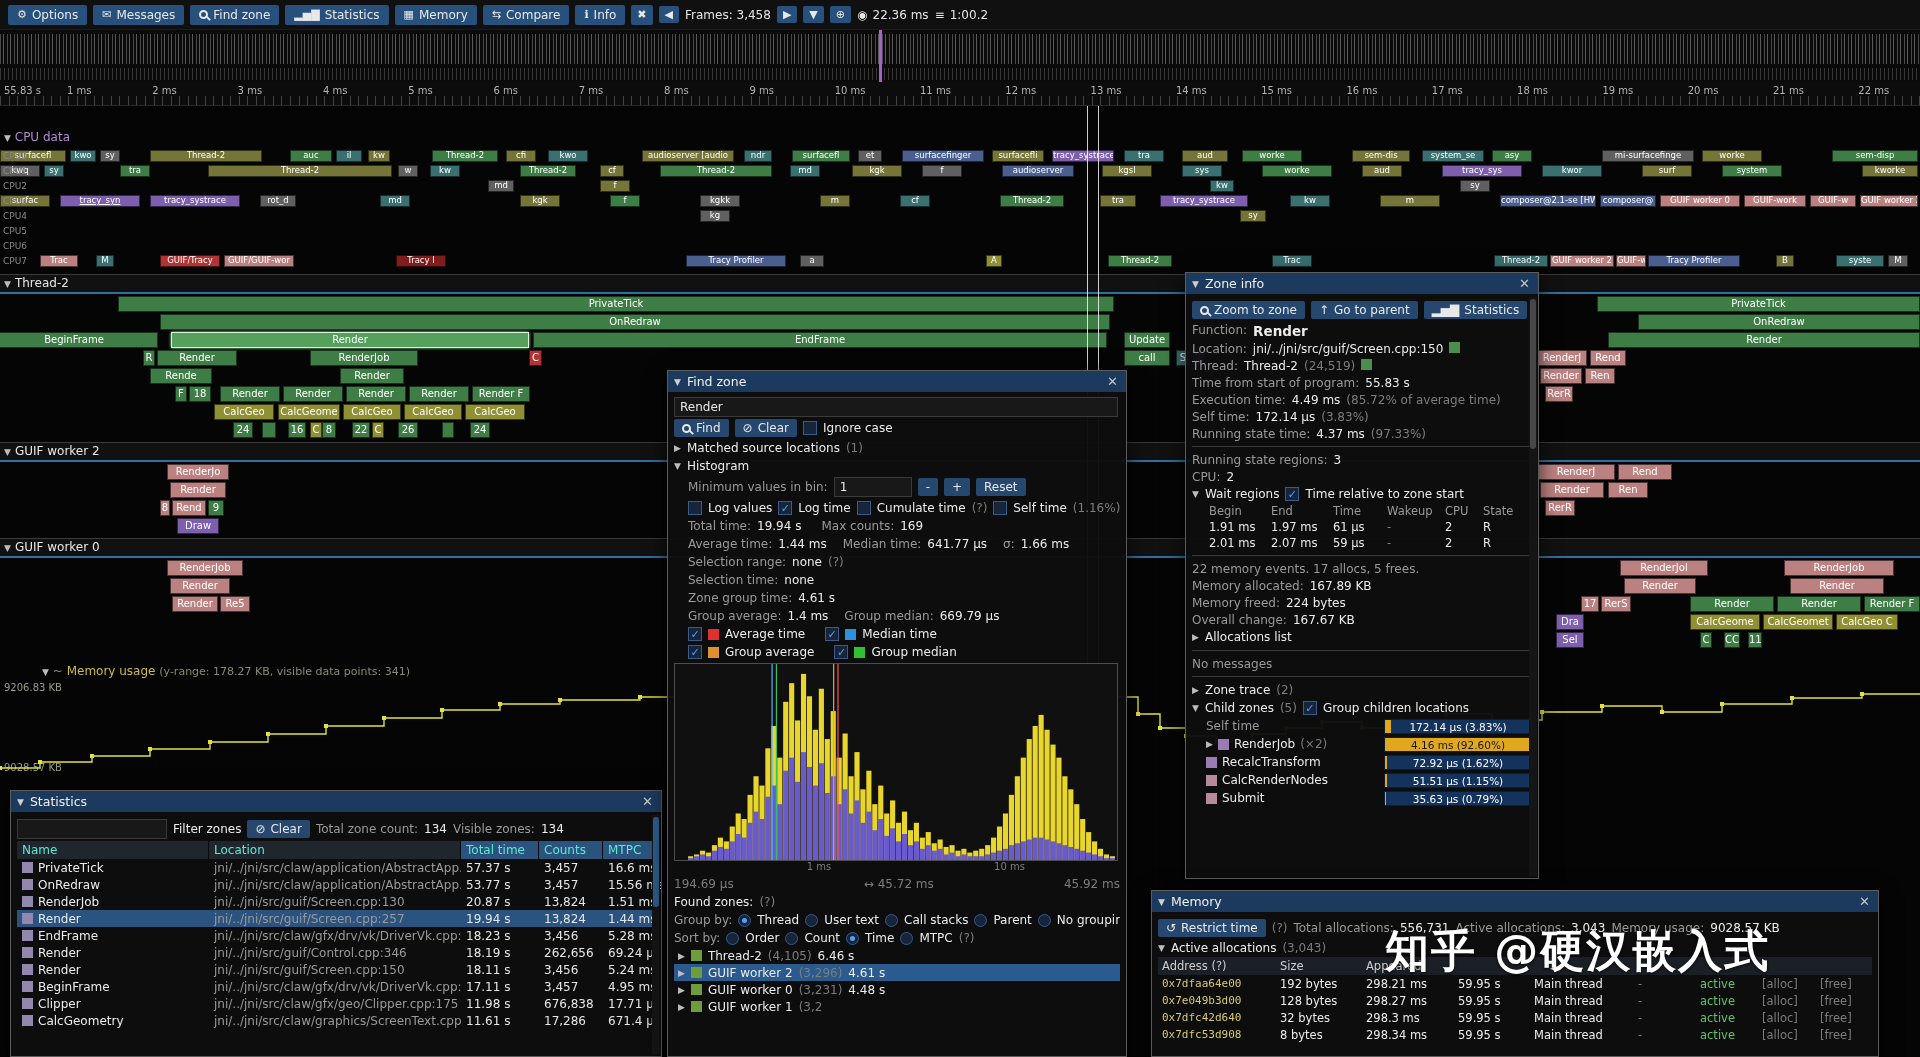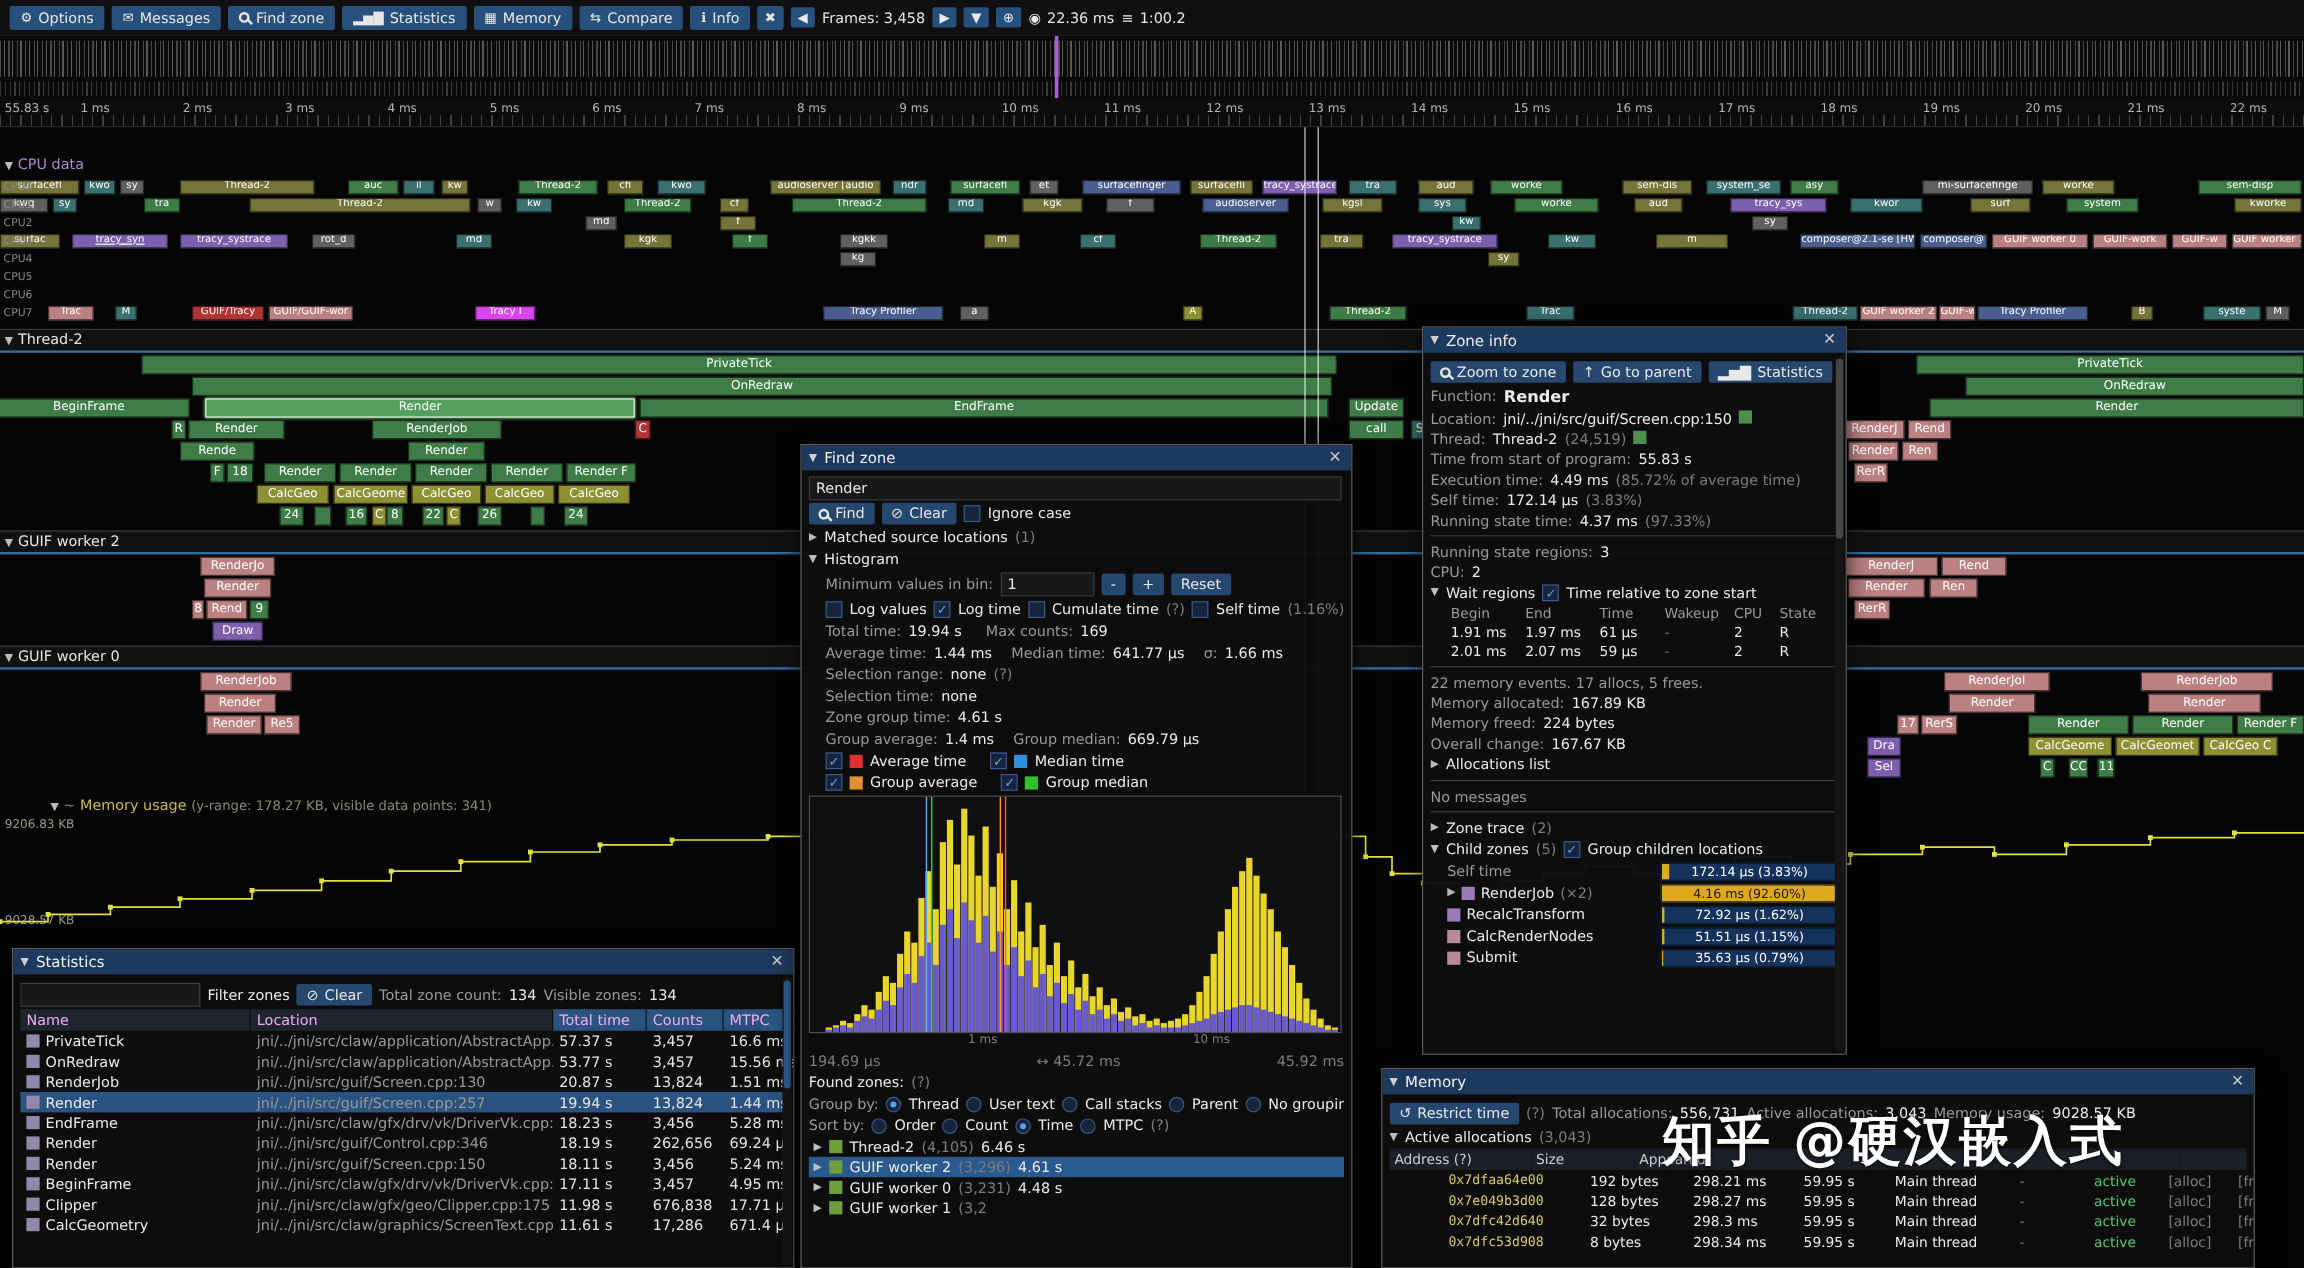--- a/index.html
+++ b/index.html
@@ -73,21 +73,21 @@
   .radio.on::after { content:""; position:absolute; left:3px; top:3px; width:5px; height:5px; border-radius:50%; background:#5aa0f0; }
   .sq { width:11px; height:11px; display:inline-block; flex:none; }
   input.txt { background:#181818; border:1px solid #3a3a3a; color:#e8e8e8; font-size:12px; padding:2px 5px;
               font-family:inherit; outline:none; }
   .tri-inline { font-size:9px; color:#bdbdbd; }
   .scrollbar { position:absolute; right:1px; width:8px; background:#151515; }
   .scroll-thumb { position:absolute; left:1px; width:6px; background:#474747; border-radius:3px; }
 
   
   .stat-grid { display:grid; grid-template-columns:192px 252px 78px 64px 58px; font-size:12px; }
-  .stat-grid .hc { background:#20262e; color:#f0abfc; padding:2px 5px; border-right:1px solid #0a0a0a; overflow:hidden; white-space:nowrap; }
+  .stat-grid .hc { background:#20262e; color:#5eead4; padding:2px 5px; border-right:1px solid #0a0a0a; overflow:hidden; white-space:nowrap; }
   .stat-grid .hc.sorted { background:#2a537e; }
   .stat-row { display:grid; grid-template-columns:192px 252px 78px 64px 58px; font-size:12px; cursor:pointer; }
   .stat-row.sel { background:#2a5380; }
   .stat-row > div { padding:1.5px 5px; overflow:hidden; white-space:nowrap; }
   .stat-row .nm { display:flex; gap:5px; align-items:center; color:#ececec; }
   .stat-row .lc { color:#9a9a9a; }
   .stat-row .num { text-align:left; color:#e6e6e6; }
 
   
   .fz-groups .grow { display:flex; gap:6px; align-items:center; padding:1.5px 4px; cursor:pointer; white-space:nowrap; }
@@ -100,21 +100,21 @@
   .wait-grid div { padding:1px 3px; }
   .cz-row { display:flex; align-items:center; gap:5px; padding:1.5px 0; font-size:12px; }
   .cz-bar { margin-left:auto; position:relative; width:148px; height:15px; background:#14335c; border:1px solid #0b1c33; overflow:hidden; }
   .cz-fill { position:absolute; left:0; top:0; bottom:0; background:#dfa81f; }
   .cz-text { position:absolute; inset:0; text-align:center; font-size:10.5px; line-height:14px; color:#ffffff; }
   .cz-text.dark { color:#151515; }
 
   
   .mem-grid { display:grid; grid-template-columns:118px 86px 92px 76px 104px 62px 62px 58px 56px; font-size:11.5px; }
   .mem-grid .hc { color:#cfcfcf; padding:2px 4px; background:#1b1f26; overflow:hidden; white-space:nowrap; }
-  .mem-row { display:grid; grid-template-columns:118px 86px 92px 76px 104px 62px 62px 58px 56px; font-size:11.5px; cursor:pointer;margin-left:45px; }
+  .mem-row { display:grid; grid-template-columns:118px 86px 92px 76px 104px 62px 62px 58px 56px; font-size:11.5px; cursor:pointer; }
   .mem-row > div { padding:1.5px 4px; overflow:hidden; white-space:nowrap; }
   .addr { color:#d8cc6a; font-family:"DejaVu Sans Mono","Liberation Mono",monospace; font-size:11px; }
   .active-green { color:#58c86a; }
 
   .watermark { position:absolute; left:1385px; top:922px; font-size:44px; font-weight:700; color:#ffffff;
                text-shadow:0 1px 3px rgba(0,0,0,.8); z-index:60; letter-spacing:2px; white-space:nowrap; }
 </style>
 </head>
 <body>
 
@@ -273,21 +273,21 @@
         <span class="cpu-row-label" style="top: 211px;">CPU4</span>
         <div class="zone cpu" style="left: 700px; width: 30px; top: 210px; background: rgb(96, 96, 96);">kg</div>
         <div class="zone cpu" style="left: 1240px; width: 26px; top: 210px; background: rgb(117, 117, 58);">sy</div>
         <span class="cpu-row-label" style="top: 226px;">CPU5</span>
         <span class="cpu-row-label" style="top: 241px;">CPU6</span>
         <span class="cpu-row-label" style="top: 256px;">CPU7</span>
         <div class="zone cpu" style="left: 40px; width: 38px; top: 255px; background: rgb(187, 129, 129);">Trac</div>
         <div class="zone cpu" style="left: 96px; width: 18px; top: 255px; background: rgb(58, 112, 112);">M</div>
         <div class="zone cpu" style="left: 160px; width: 60px; top: 255px; background: rgb(176, 52, 52);">GUIF/Tracy</div>
         <div class="zone cpu" style="left: 224px; width: 70px; top: 255px; background: rgb(187, 129, 129);">GUIF/GUIF-wor</div>
-        <div class="zone cpu" style="left: 396px; width: 50px; top: 255px; background: #d946ef;">Tracy I</div>
+        <div class="zone cpu" style="left: 396px; width: 50px; top: 255px; background: #7f1d1d;">Tracy I</div>
         <div class="zone cpu" style="left: 686px; width: 100px; top: 255px; background: rgb(74, 95, 143);">Tracy Profiler</div>
         <div class="zone cpu" style="left: 800px; width: 24px; top: 255px; background: rgb(96, 96, 96);">a</div>
         <div class="zone cpu" style="left: 986px; width: 16px; top: 255px; background: rgb(143, 143, 51);">A</div>
         <div class="zone cpu" style="left: 1108px; width: 64px; top: 255px; background: rgb(63, 125, 70);">Thread-2</div>
         <div class="zone cpu" style="left: 1272px; width: 40px; top: 255px; background: rgb(58, 112, 112);">Trac</div>
         <div class="zone cpu" style="left: 1494px; width: 54px; top: 255px; background: rgb(58, 112, 112);">Thread-2</div>
         <div class="zone cpu" style="left: 1550px; width: 64px; top: 255px; background: rgb(187, 129, 129);">GUIF worker 2</div>
         <div class="zone cpu" style="left: 1616px; width: 30px; top: 255px; background: rgb(187, 129, 129);">GUIF-w</div>
         <div class="zone cpu" style="left: 1648px; width: 92px; top: 255px; background: rgb(74, 95, 143);">Tracy Profiler</div>
         <div class="zone cpu" style="left: 1776px; width: 18px; top: 255px; background: rgb(117, 117, 58);">B</div>

